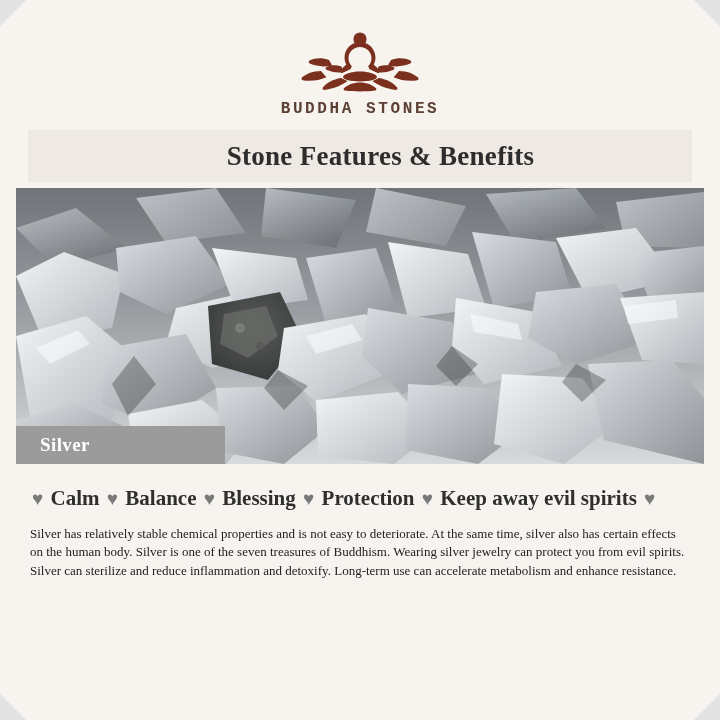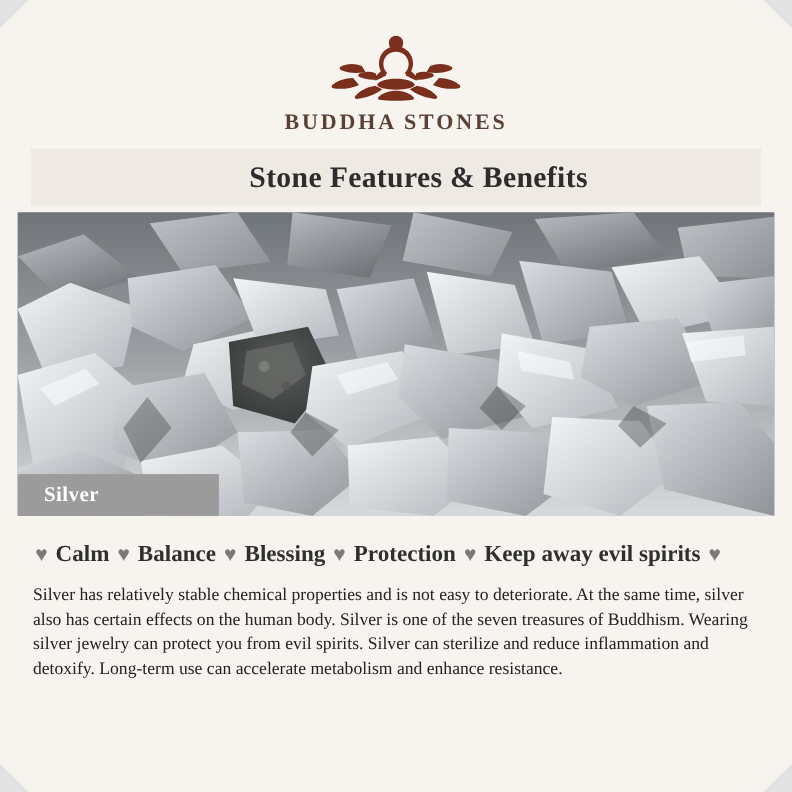--- a/index.html
+++ b/index.html
@@ -54,25 +54,25 @@
     text-align: center;
   }
   .logo-wrap {
     display: block;
     margin: 0 auto;
     width: 150px;
     height: 74px;
   }
   .brand-name {
     margin-top: 4px;
-    font-size: 20px;
+    font-size: 16px;
     letter-spacing: 2.6px;
     font-weight: bold;
     color: #5c4033;
-    font-family: Liberation Serif, serif;
+    font-family: Liberation Mono, monospace;
   }
 
   
   .title-band {
     position: relative;
     margin-top: 12px;
     height: 52px;
     background: #efe9e3;
     display: flex;
     align-items: center;
@@ -109,21 +109,21 @@
   .stone-label {
     position: absolute;
     left: 0;
     bottom: 0;
     height: 38px;
     min-width: 155px;
     background: #9b9b9b;
     color: #ffffff;
     display: flex;
     align-items: center;
-    padding: 0 4px 0 24px;
+    padding: 0 30px 0 24px;
     font-size: 19px;
     font-weight: bold;
     letter-spacing: 0.4px;
     font-family: "Liberation Serif", serif;
   }
 
   
   .content {
     margin: 0 16px;
     padding: 22px 14px 0 14px;
@@ -139,21 +139,21 @@
     white-space: nowrap;
   }
   .keywords .heart {
     color: #7a7a7a;
     font-weight: normal;
     font-size: 19px;
     padding: 0 2px;
   }
   .desc {
     font-family: "Liberation Serif", serif;
-    font-size: 16px;
+    font-size: 13px;
     line-height: 1.42;
     color: #222222;
     text-align: left;
   }
 </style>
 </head>
 <body>
 
 <div class="page">
 

